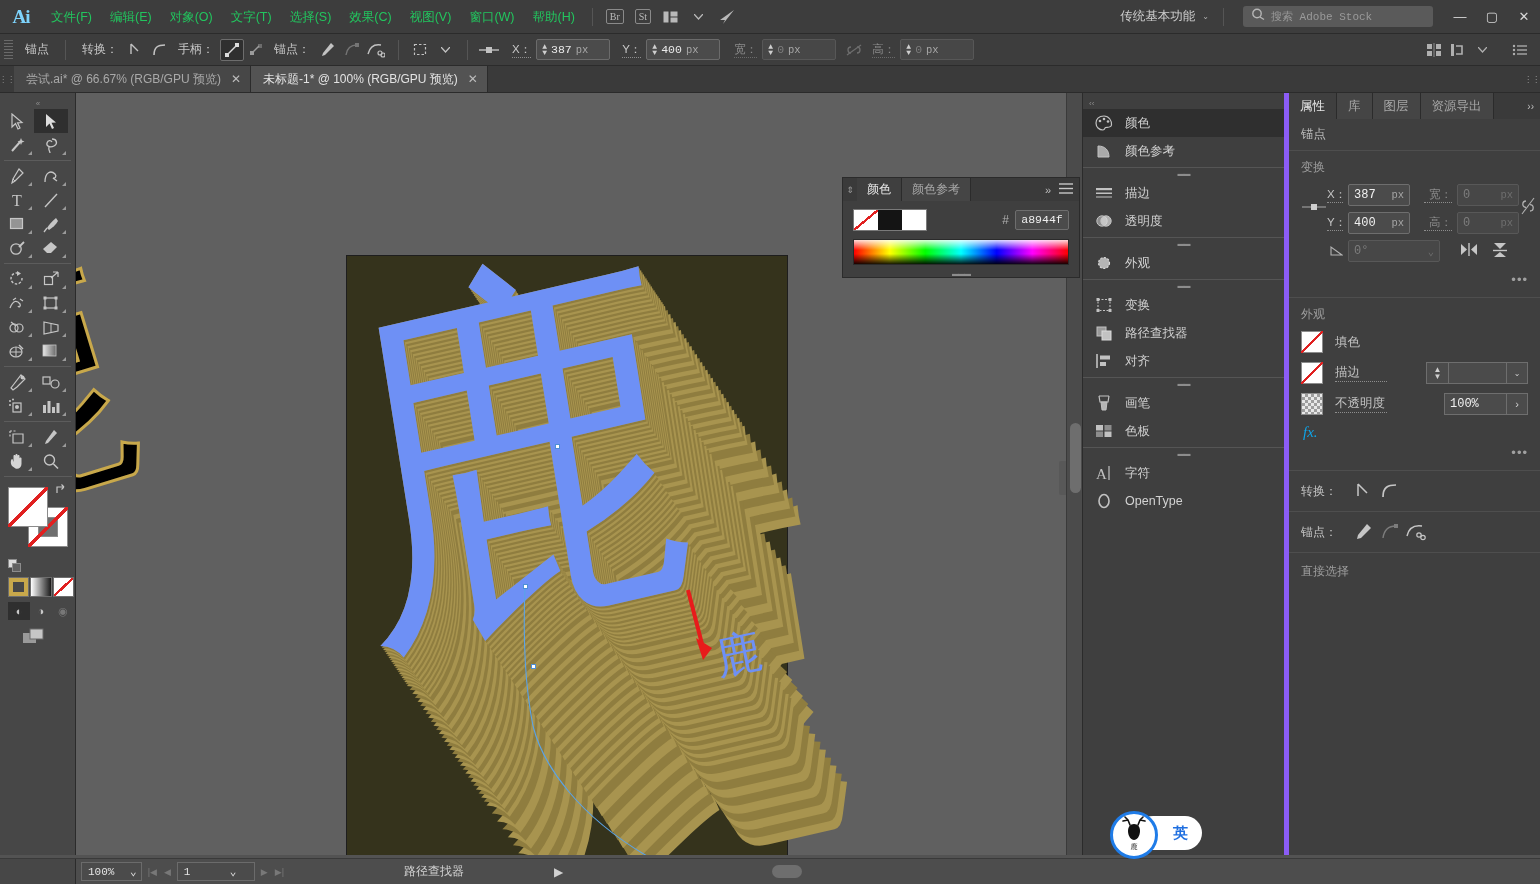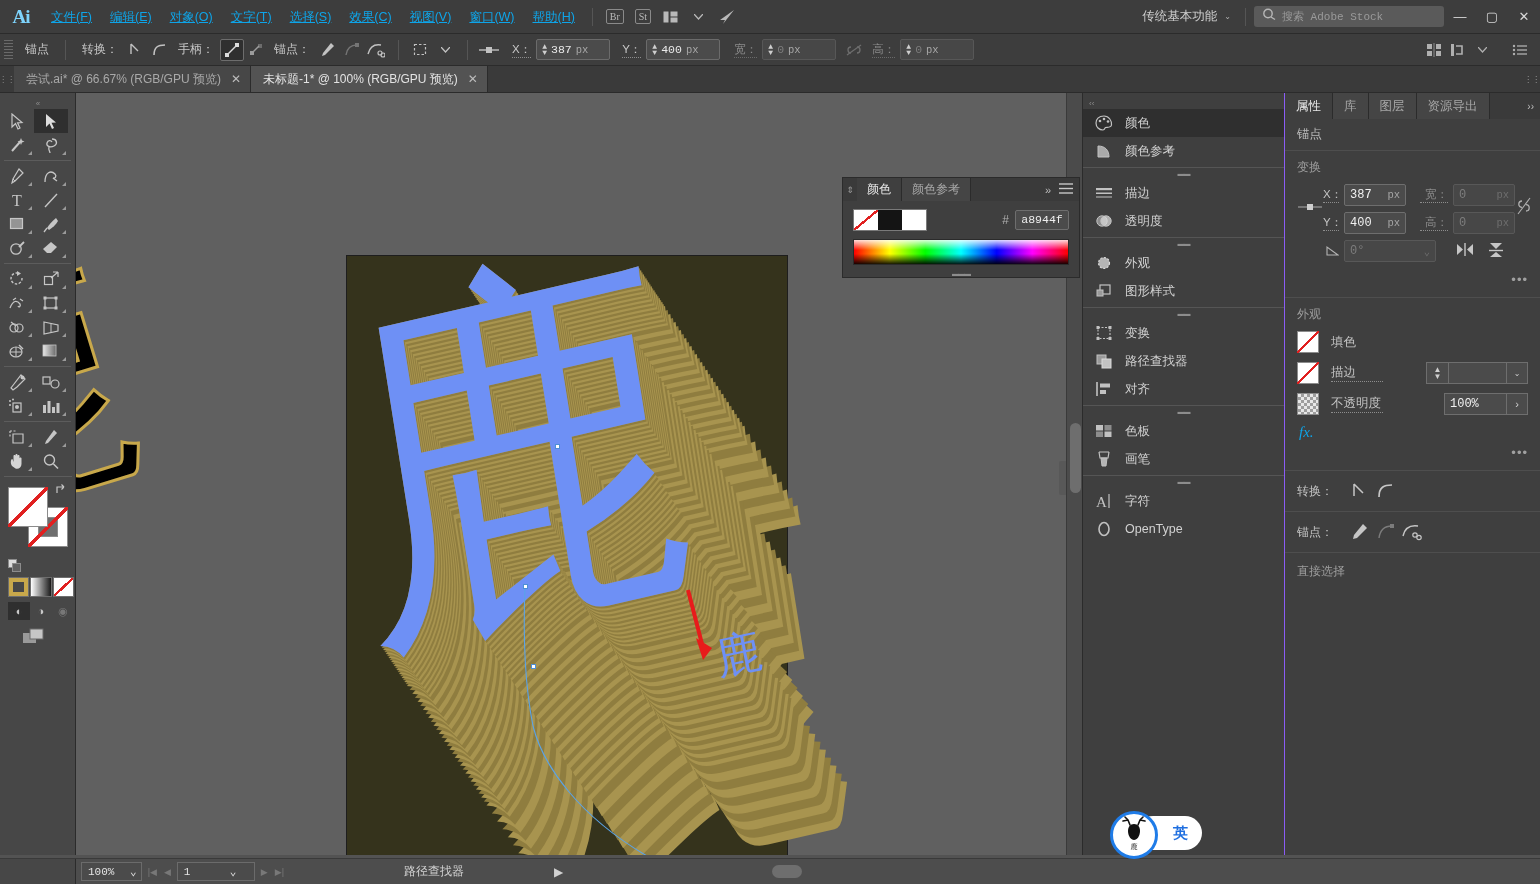--- a/index.html
+++ b/index.html
@@ -22,42 +22,42 @@
   }
   .ai-logo {
     width: 42px; height: 37px; display: flex;
     align-items: center; justify-content: center;
     color: #7dd3fc; font-weight: bold; font-size: 19px;
     font-family: "Liberation Serif", serif;
     letter-spacing: -1px;
   }
   .menu-item {
     padding: 0 9px; height: 34px; line-height: 34px;
-    color: #0ea5e9; font-size: 12.5px; white-space: nowrap; text-decoration: underline;
+    color: #22c55e; font-size: 12.5px; white-space: nowrap;
   }
   .mb-sep { width: 1px; height: 18px; background: #555; margin: 0 8px; }
   .mb-icon {
     width: 24px; height: 20px; margin: 0 2px;
     display: flex; align-items: center; justify-content: center;
     color: #b9b9b9; font-size: 11px;
   }
   .mb-box {
     border: 1px solid #8a8a8a; border-radius: 2px;
     padding: 1px 3px; font-size: 10px; color: #b9b9b9;
     font-family: "Liberation Serif", serif;
   }
   #menubar-right {
     margin-left: auto; display: flex; align-items: center; height: 34px;
   }
   .workspace-name { font-size: 12.5px; color: #cfcfcf; padding: 0 4px; }
   .caret { font-size: 8px; color: #b0b0b0; margin: 0 6px 0 3px; }
   .stock-search {
     background: #5a5a5a; border-radius: 3px; height: 21px;
     display: flex; align-items: center; padding: 0 8px;
-    margin: 0 0; min-width: 190px;
+    margin: 0 11px; min-width: 190px;
   }
   .stock-search .ph {
     color: #9a9a9a; font-size: 11px; margin-left: 6px;
     font-family: "Liberation Mono", monospace;
   }
   .winbtn {
     width: 32px; height: 34px; display: flex;
     align-items: center; justify-content: center;
     color: #d8d8d8; font-size: 13px;
   }
@@ -302,21 +302,21 @@
   .dk-ic {
     width: 22px; height: 20px; margin-right: 10px;
     display: flex; align-items: center; justify-content: center; color: #c2c2c2;
   }
   .dk-sepwrap { height: 12px; display:flex; align-items:center; justify-content:center;
     border-top:1px solid #555; margin-top:2px; }
   .dk-dots { color:#8d8d8d; font-size:7px; letter-spacing:-1px; }
 
   
   #props {
-    width: 256px; background: #3f3f3f; border-left: 1px solid #8b5cf6;
+    width: 256px; background: #3f3f3f; border-left: 5px solid #8b5cf6;
     flex-shrink: 0; display: flex; flex-direction: column;
   }
   #pr-tabs { display: flex; height: 26px; background: #3a3a3a; align-items:stretch;}
   .pr-tab {
     padding: 0 11px; display:flex; align-items:center; font-size:12.5px;
     color:#a8a8a8; background:#454545; border-right:1px solid #2b2b2b;
   }
   .pr-tab.active { background: #3f3f3f; color:#e8e8e8; }
   .pr-collapse { margin-left:auto; display:flex; align-items:center;
     padding-right:6px; color:#bdbdbd; font-size:10px;}
@@ -997,29 +997,20 @@
       </div>
 
     <div class="dk-item">
       <span class="dk-ic">
         <svg width="18" height="16" viewBox="0 0 18 16">
             <circle cx="9" cy="8" r="5.5" fill="#b5b5b5" stroke="#dadada" stroke-width="1.2" stroke-dasharray="2 1.6"></circle>
           </svg>
       </span>
       <span>外观</span>
     </div>
-    <div class="dk-item">
-      <span class="dk-ic">
-        <svg width="18" height="16" viewBox="0 0 18 16">
-            <rect x="5" y="2" width="10" height="9" fill="none" stroke="#c2c2c2" stroke-width="1.2"></rect>
-            <rect x="2" y="7" width="6" height="6" fill="#9a9a9a" stroke="#c2c2c2" stroke-width="1"></rect>
-          </svg>
-      </span>
-      <span>图形样式</span>
-    </div>
 
     <div class="dk-sepwrap">
         <span class="dk-dots">▬▬</span>
       </div>
 
     <div class="dk-item">
       <span class="dk-ic">
         <svg width="18" height="16" viewBox="0 0 18 16">
             <rect x="3" y="2.5" width="12" height="11" fill="none" stroke="#c2c2c2" stroke-width="1.1" stroke-dasharray="2 1.5"></rect>
             <rect x="1.5" y="1" width="3" height="3" fill="#c2c2c2"></rect>
@@ -1049,37 +1040,37 @@
       </span>
       <span>对齐</span>
     </div>
 
     <div class="dk-sepwrap">
         <span class="dk-dots">▬▬</span>
       </div>
 
     <div class="dk-item">
       <span class="dk-ic">
+        <svg width="18" height="16" viewBox="0 0 18 16">
+            <path d="M4 1 L5 7 L13 7 L14 1 M4 1 L14 1" fill="none" stroke="#c2c2c2" stroke-width="1.2"></path>
+            <path d="M6 7 L7 15 L11 15 L12 7 Z" fill="#b5b5b5" stroke="#c2c2c2" stroke-width="1"></path>
+          </svg>
+      </span>
+      <span>画笔</span>
+    </div>
+    <div class="dk-item">
+      <span class="dk-ic">
         <svg width="18" height="14" viewBox="0 0 18 14">
             <rect x="1" y="1" width="7" height="5.5" fill="#c2c2c2"></rect>
             <rect x="9.5" y="1" width="7" height="5.5" fill="#8d8d8d"></rect>
             <rect x="1" y="7.5" width="7" height="5.5" fill="#8d8d8d"></rect>
             <rect x="9.5" y="7.5" width="7" height="5.5" fill="#c2c2c2"></rect>
           </svg>
       </span>
       <span>色板</span>
-    </div>
-    <div class="dk-item">
-      <span class="dk-ic">
-        <svg width="18" height="16" viewBox="0 0 18 16">
-            <path d="M4 1 L5 7 L13 7 L14 1 M4 1 L14 1" fill="none" stroke="#c2c2c2" stroke-width="1.2"></path>
-            <path d="M6 7 L7 15 L11 15 L12 7 Z" fill="#b5b5b5" stroke="#c2c2c2" stroke-width="1"></path>
-          </svg>
-      </span>
-      <span>画笔</span>
     </div>
 
     <div class="dk-sepwrap">
         <span class="dk-dots">▬▬</span>
       </div>
 
     <div class="dk-item">
       <span class="dk-ic">
         <svg width="18" height="16" viewBox="0 0 18 16">
             <text x="1" y="14" font-family="Liberation Serif, serif" font-size="15" fill="#c2c2c2">A</text>

